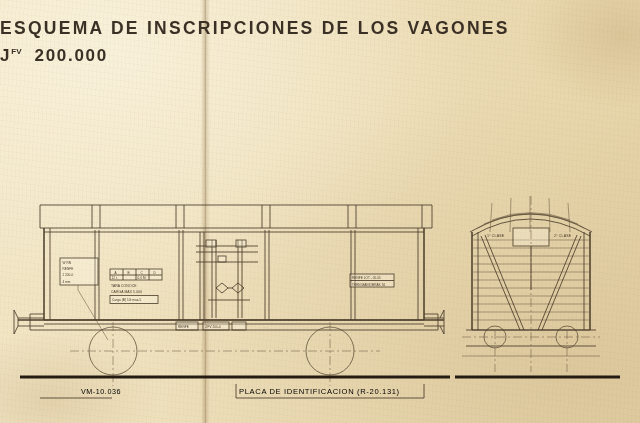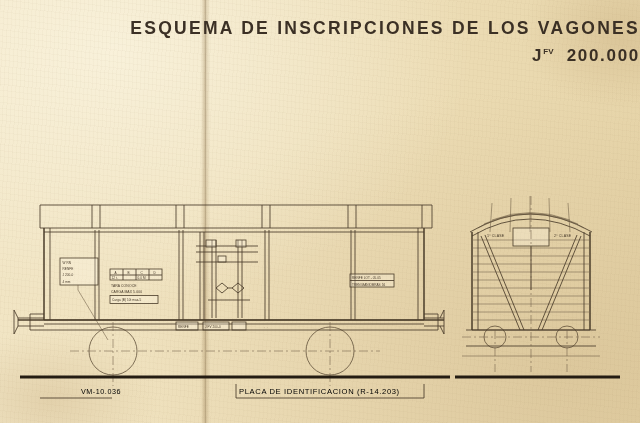--- a/index.html
+++ b/index.html
@@ -18,21 +18,21 @@
   .grain{position:absolute;inset:0;pointer-events:none;
     background:
       repeating-linear-gradient(93deg, rgba(160,135,95,.045) 0 1px, rgba(255,255,255,0) 1px 4px),
       repeating-linear-gradient(7deg, rgba(150,125,88,.035) 0 1px, rgba(255,255,255,0) 1px 6px);
   }
   .fold{position:absolute;top:0;bottom:0;width:9px;pointer-events:none;
     background:linear-gradient(90deg,rgba(150,122,80,.0) 0%,rgba(150,122,80,.30) 38%,rgba(120,95,58,.42) 50%,rgba(150,122,80,.22) 62%,rgba(150,122,80,0) 100%);
   }
   .stain{position:absolute;border-radius:50%;pointer-events:none;}
 
-  .ttl{position:absolute;width:100%;text-align:right;color:#3b3025;
+  .ttl{position:absolute;width:100%;text-align:left;color:#3b3025;
     font-weight:700;letter-spacing:.10em;white-space:nowrap;}
   #t1{top:18px;font-size:17.5px;letter-spacing:.13em;}
   #t2{top:46px;font-size:17px;letter-spacing:.10em;}
   #t2 sup{font-size:8px;letter-spacing:.02em;vertical-align:super;}
 
   svg{position:absolute;top:0;left:0;}
   .ln{stroke:#4a3c2a;fill:none;stroke-width:.85;}
   .ln2{stroke:#4a3c2a;fill:none;stroke-width:1.5;}
   .lnT{stroke:#6b5a42;fill:none;stroke-width:.55;}
   .plank{stroke:#7a6a50;fill:none;stroke-width:.6;}
@@ -254,15 +254,15 @@
 
     <g>
       <path class="ln" d="M40,398 L112,398"></path>
       <path class="ln" d="M236,398 L424,398"></path>
       <path class="ln" d="M236,384 L236,398"></path>
       <path class="ln" d="M424,384 L424,398"></path>
     </g>
   </svg>
 
   <div style="position:absolute;left:41px;top:387px;" class="tx cap2">VM-10.036</div>
-  <div style="position:absolute;left:239px;top:387px;" class="tx cap">PLACA DE IDENTIFICACION (R-14.203)</div>
+  <div style="position:absolute;left:239px;top:387px;" class="tx cap">PLACA DE IDENTIFICACION (R-20.131)</div>
 
 </div>
 
 </body></html>

